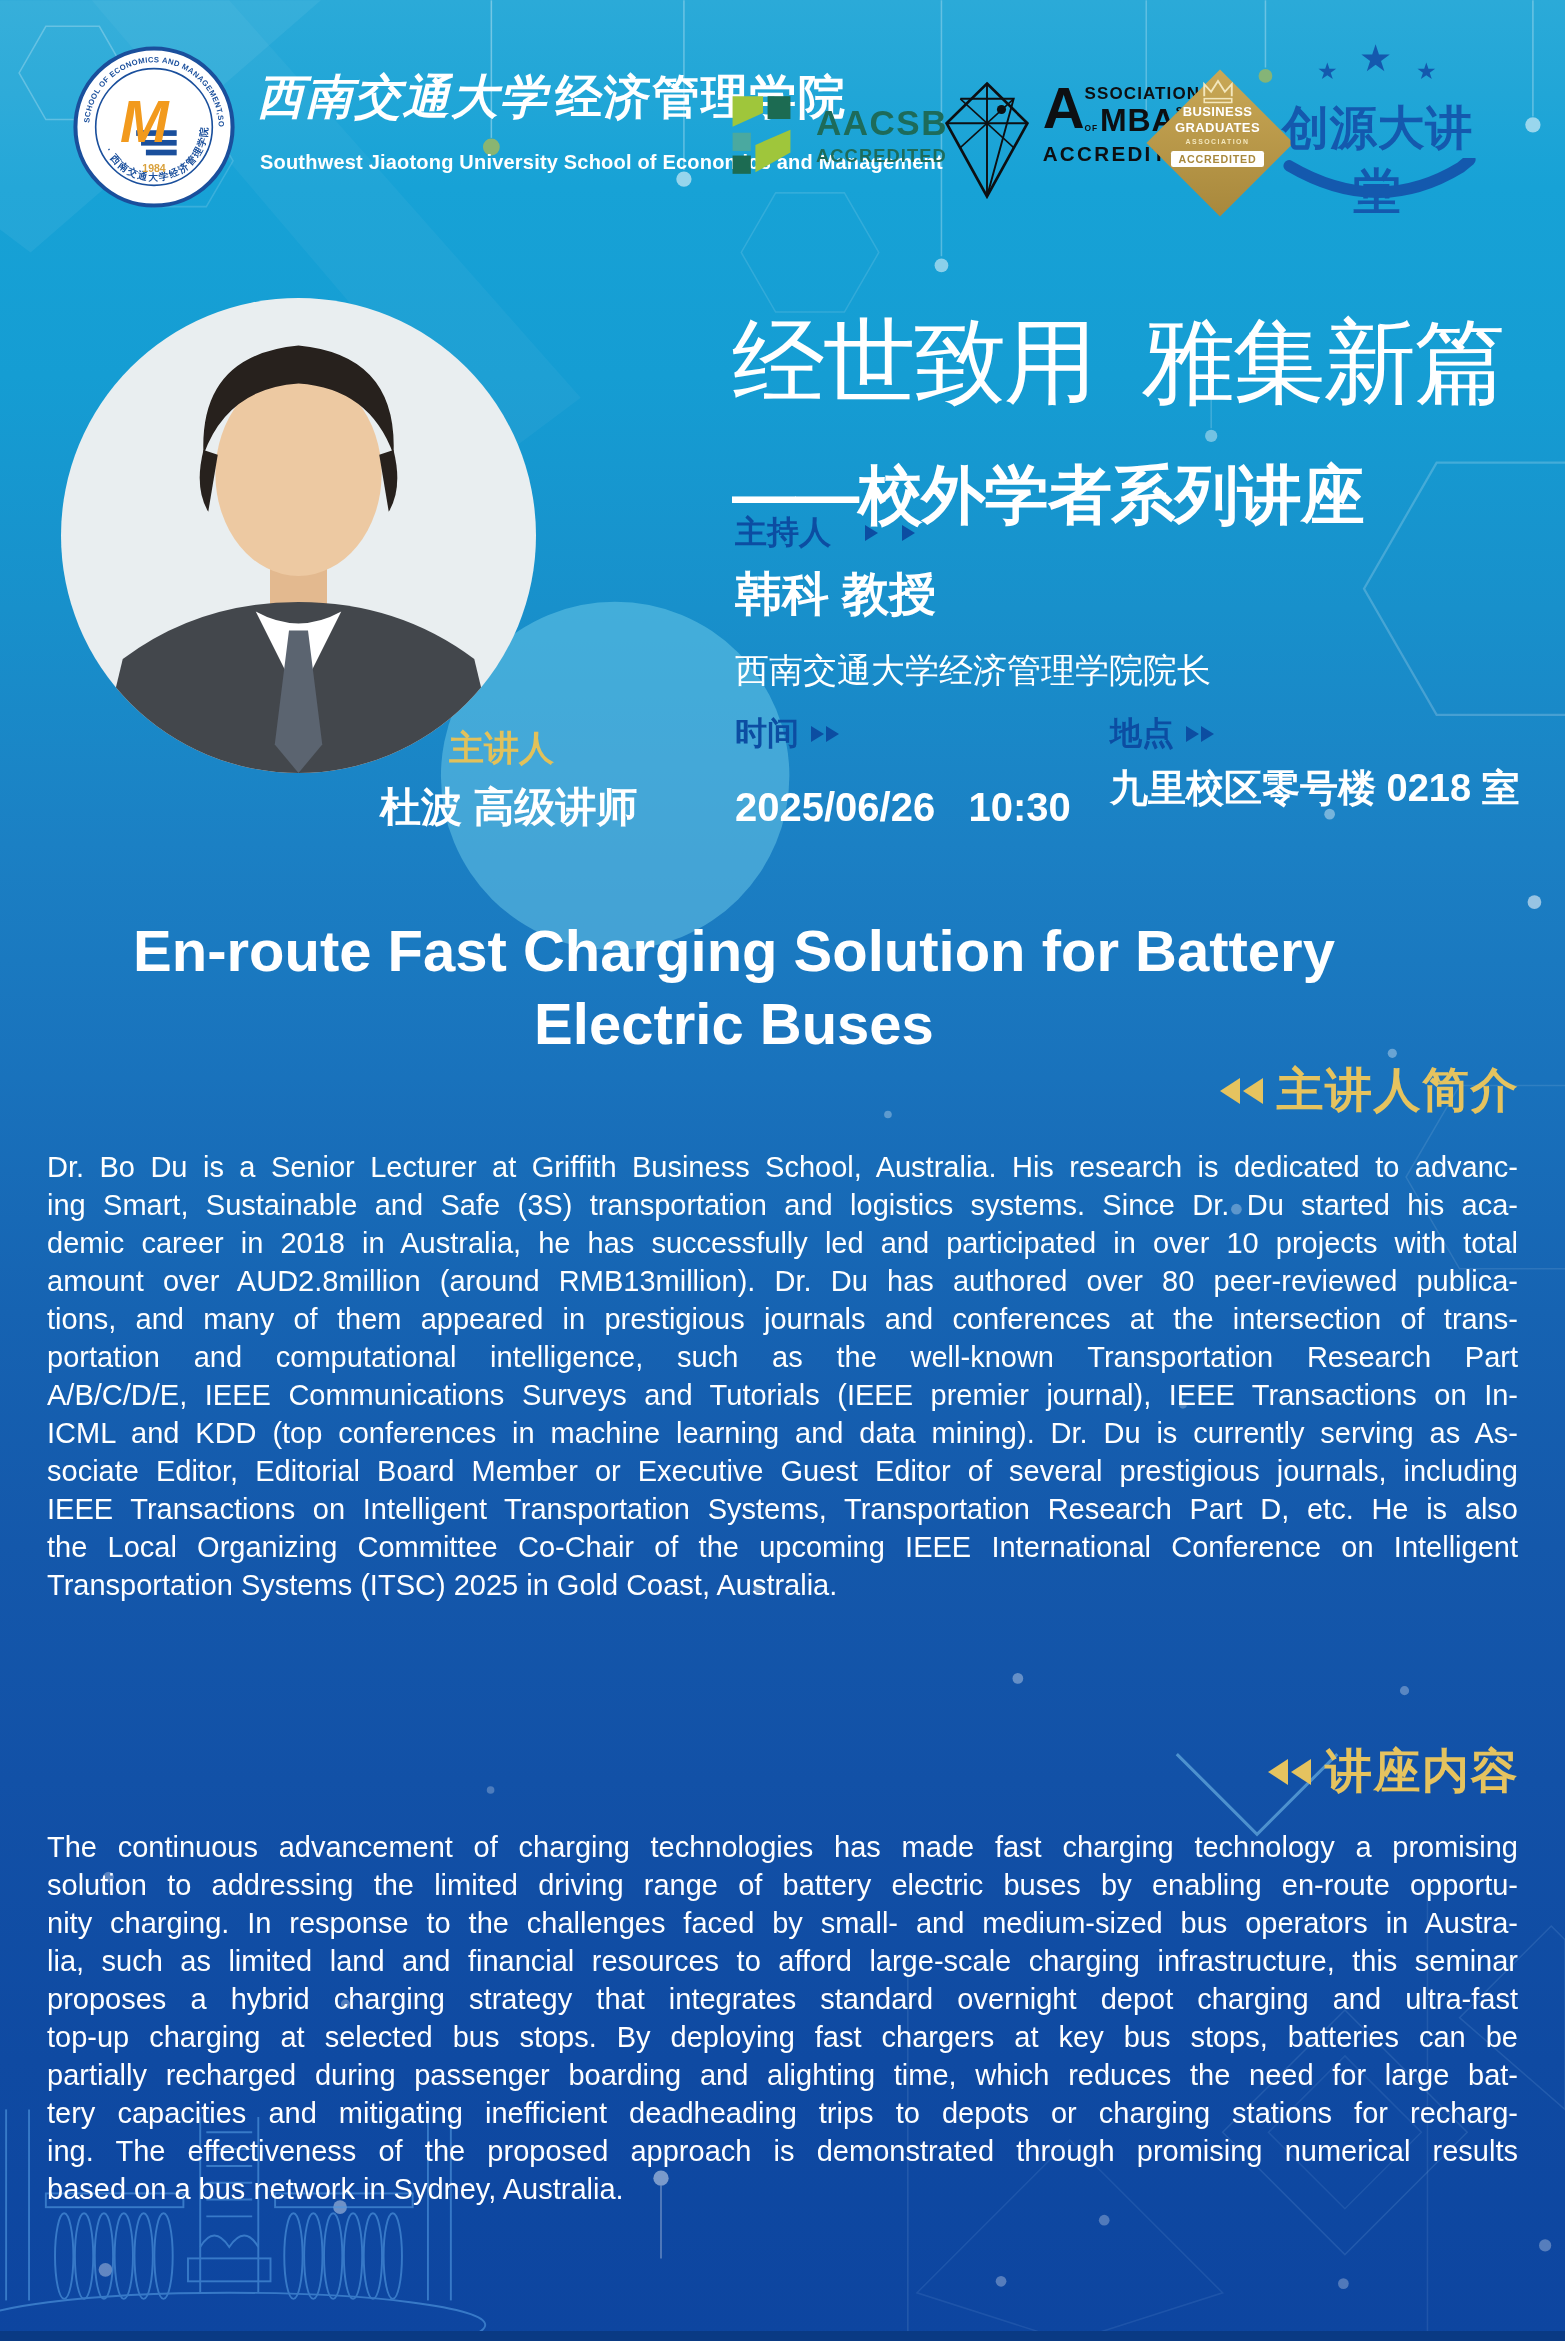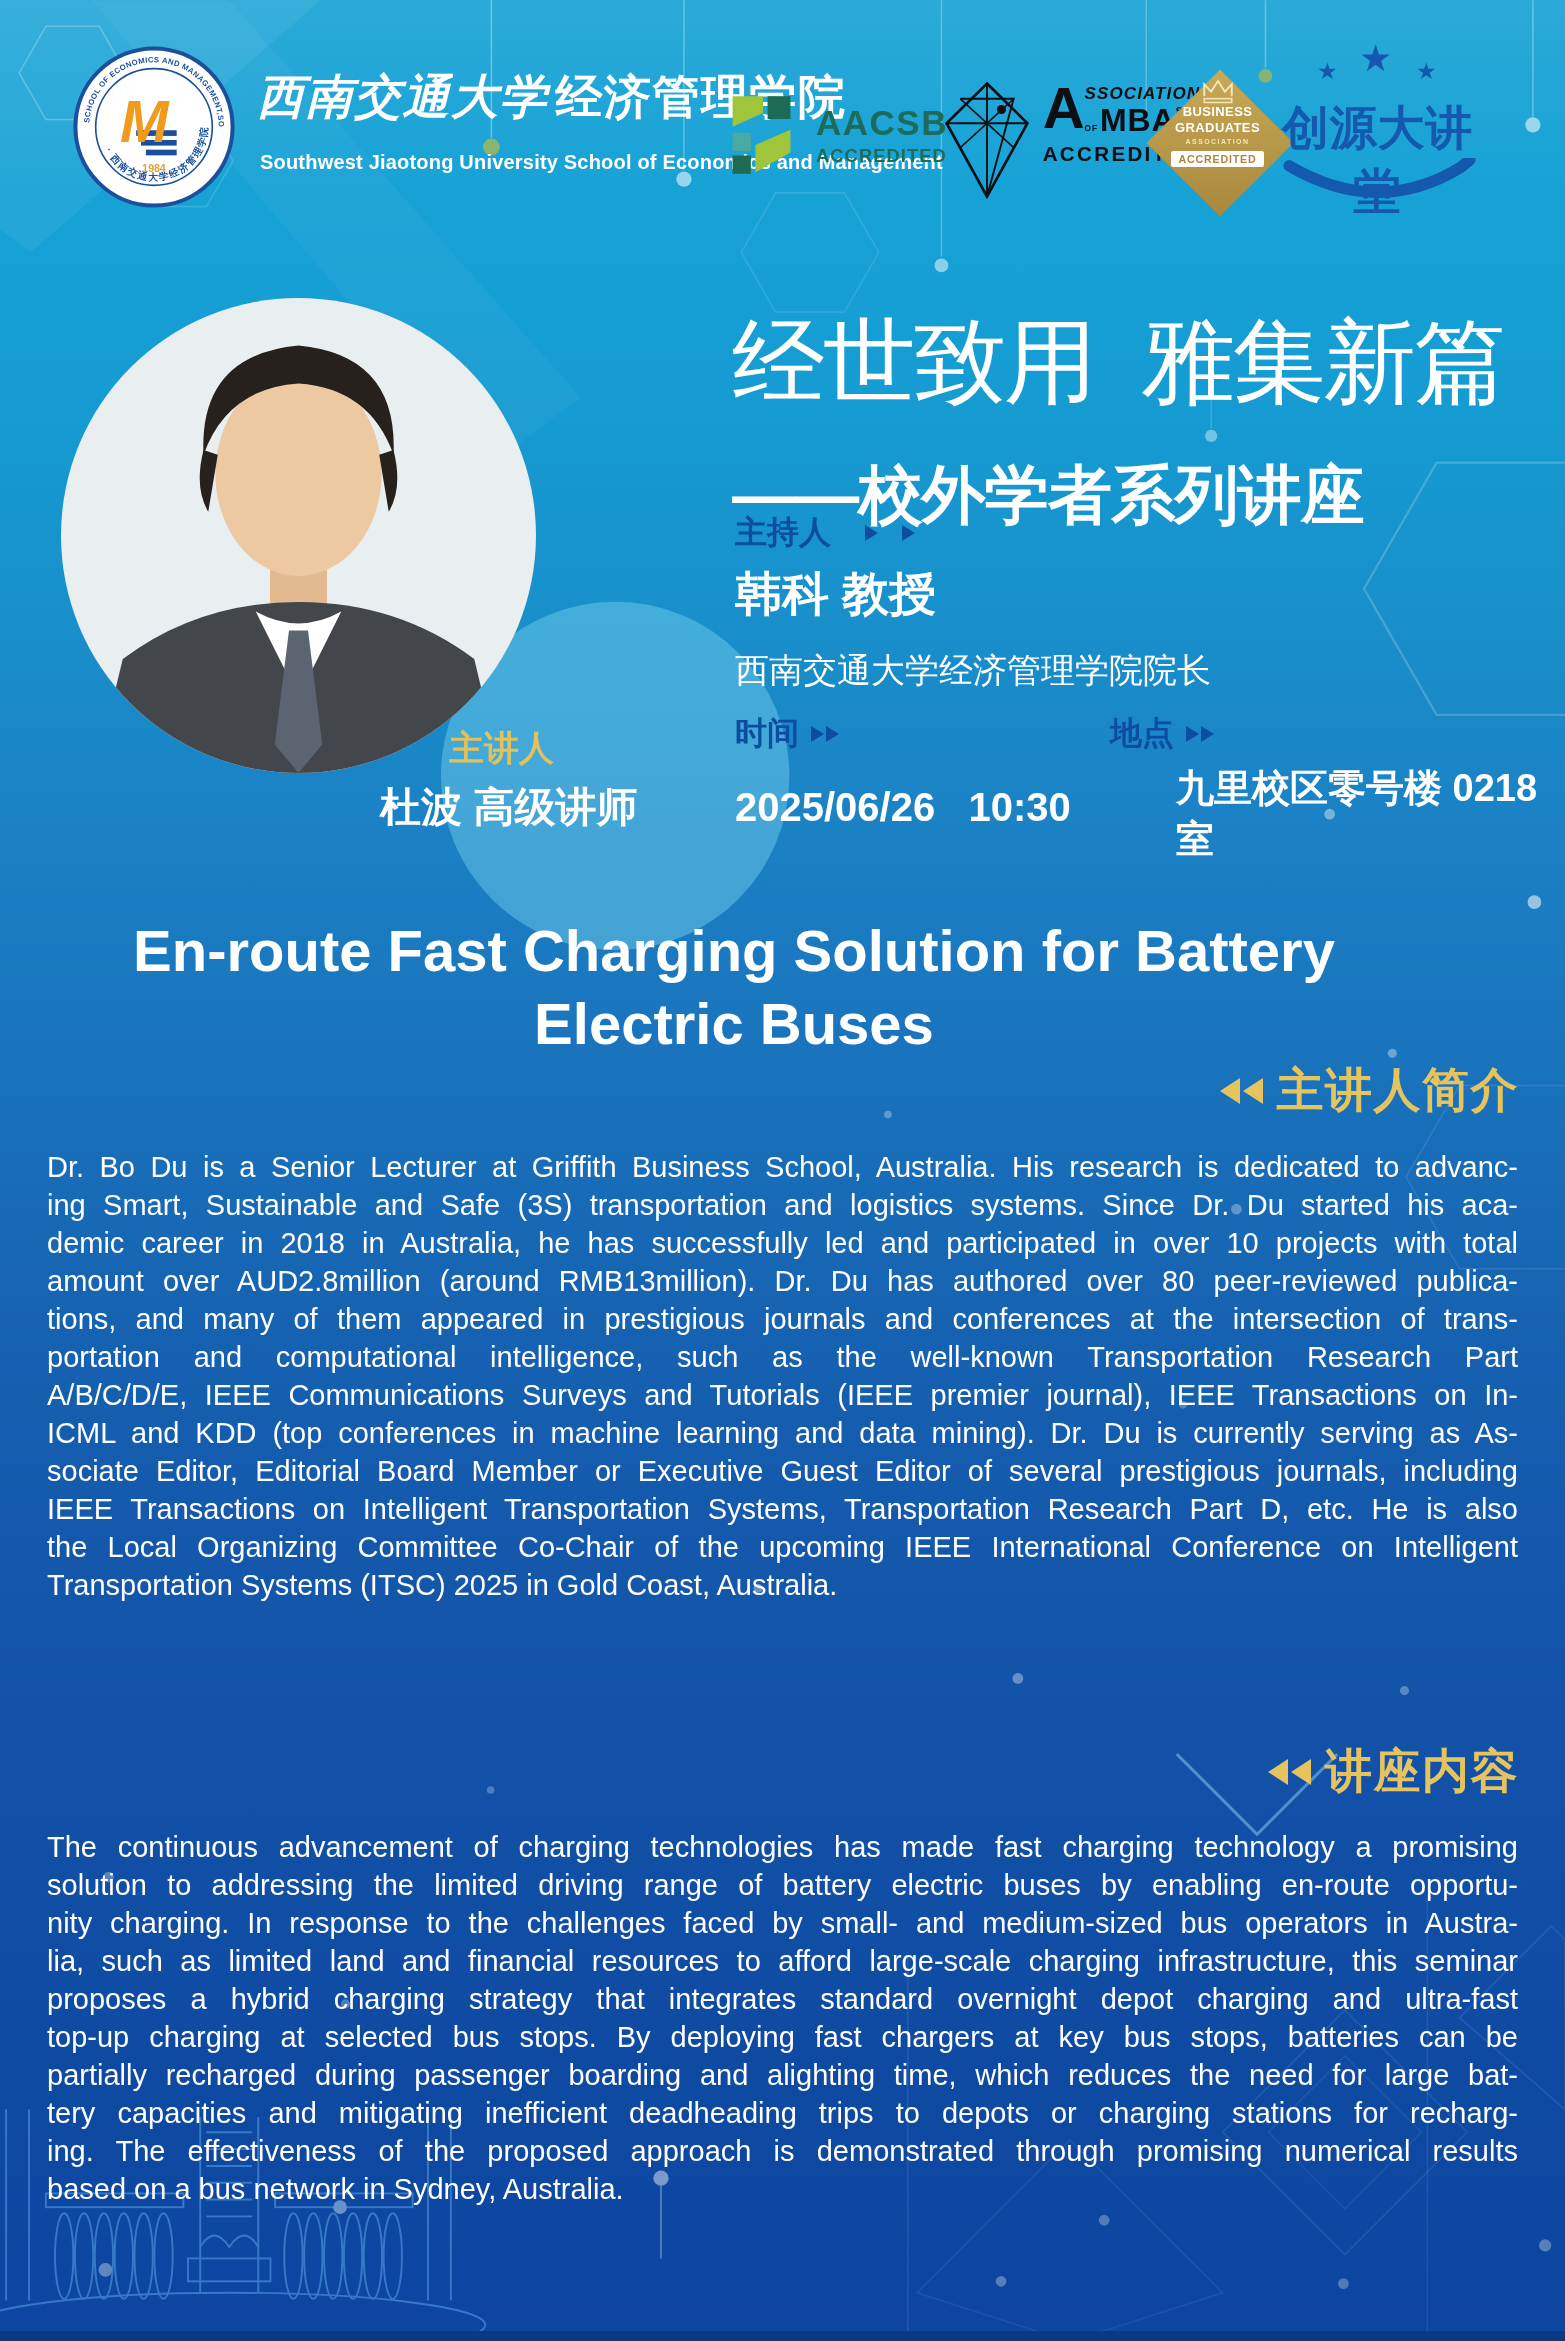--- a/index.html
+++ b/index.html
@@ -27,21 +27,21 @@
   .aacsb{ left:728px; top:90px; display:flex; align-items:center; gap:21px; }
   .aacsb-text .l1{ font-size:35px; font-weight:800; color:#1d6b5a; letter-spacing:1.5px; }
   .aacsb-text .l2{ font-size:18.3px; font-weight:800; color:#1d6b5a; letter-spacing:1.1px; margin-top:1.5px; }
 
   
   .amba{ left:942px; top:79px; display:flex; align-items:flex-start; gap:10.7px; color:#0d0f12; }
   .amba-txt{ padding-top:4.6px; }
   .amba-row1{ display:flex; align-items:flex-start; }
   .amba-bigA{ font-size:58px; font-weight:800; line-height:.82; }
   .amba-stack{ display:flex; flex-direction:column; }
-  .amba-s1{ font-size:17px; font-weight:700; letter-spacing:1.1px;font-style:italic; }
+  .amba-s1{ font-size:17px; font-weight:700; letter-spacing:1.1px; }
   .amba-s2{ font-size:32px; font-weight:800; letter-spacing:0.8px; line-height:1; }
   .amba-of{ font-size:8.4px; font-weight:700; margin-right:2.3px; }
   .amba-sup{ font-size:13.8px; font-weight:700; vertical-align:top; }
   .amba-acc{ font-size:20.6px; font-weight:700; letter-spacing:2.3px; margin-top:6.1px; }
 
   
   .bga{ left:1145px; top:70px; width:145px; height:164px; }
   .bga-diamond{ position:absolute; left:23px; top:21.4px; width:104px; height:104px;
     transform:rotate(45deg); background:linear-gradient(135deg,#c9a856,#a8883c); }
   .bga-inner{ position:absolute; inset:0; display:flex; flex-direction:column; align-items:center; color:#fff; }
@@ -65,21 +65,21 @@
   .tri-r{ width:0; height:0; border-left:13px solid #0c4da2; border-top:8.4px solid transparent;
     border-bottom:8.4px solid transparent; display:inline-block; }
   .tri-r.first{ margin-left:12.2px; }
   .tri-r.second{ margin-left:2.3px; }
   .host-label{ left:735px; top:511px;gap:22px; }
   .host-name{ left:735px; top:563px; color:#fff; font-size:47px; font-weight:800; }
   .host-title{ left:735px; top:648px; color:#fff; font-size:34px; }
   .time-label{ left:735px; top:712px; }
   .time-value{ left:735px; top:785px; color:#fff; font-size:40px; font-weight:800; }
   .venue-label{ left:1110px; top:712px; }
-  .venue-value{ left:1176px; top:763px; color:#fff; font-size:38px; font-weight:800; }
+  .venue-value{ left:1110px; top:763px; color:#fff; font-size:38px; font-weight:800; }
 
   .photo-wrap{ left:61px; top:298px; width:475px; height:475px; border-radius:50%; overflow:hidden; }
   .speaker-label{ left:449px; top:725px; color:#e2c15a; font-size:35px; font-weight:700; }
   .speaker-name{ left:380px; top:780px; color:#fff; font-size:41px; font-weight:800; }
 
   
   .talk-title{ left:46px; top:914px; width:1376px; color:#fff; font-size:58px; font-weight:800; line-height:73px; }
   .gold-heading{ right:46px; color:#e5c35f; font-size:47px; font-weight:800;
     display:flex; align-items:center; justify-content:flex-end; letter-spacing:1.5px; }
   .tri-l{ width:0; height:0; border-right:20.6px solid #e5c35f; border-top:13.8px solid transparent;

